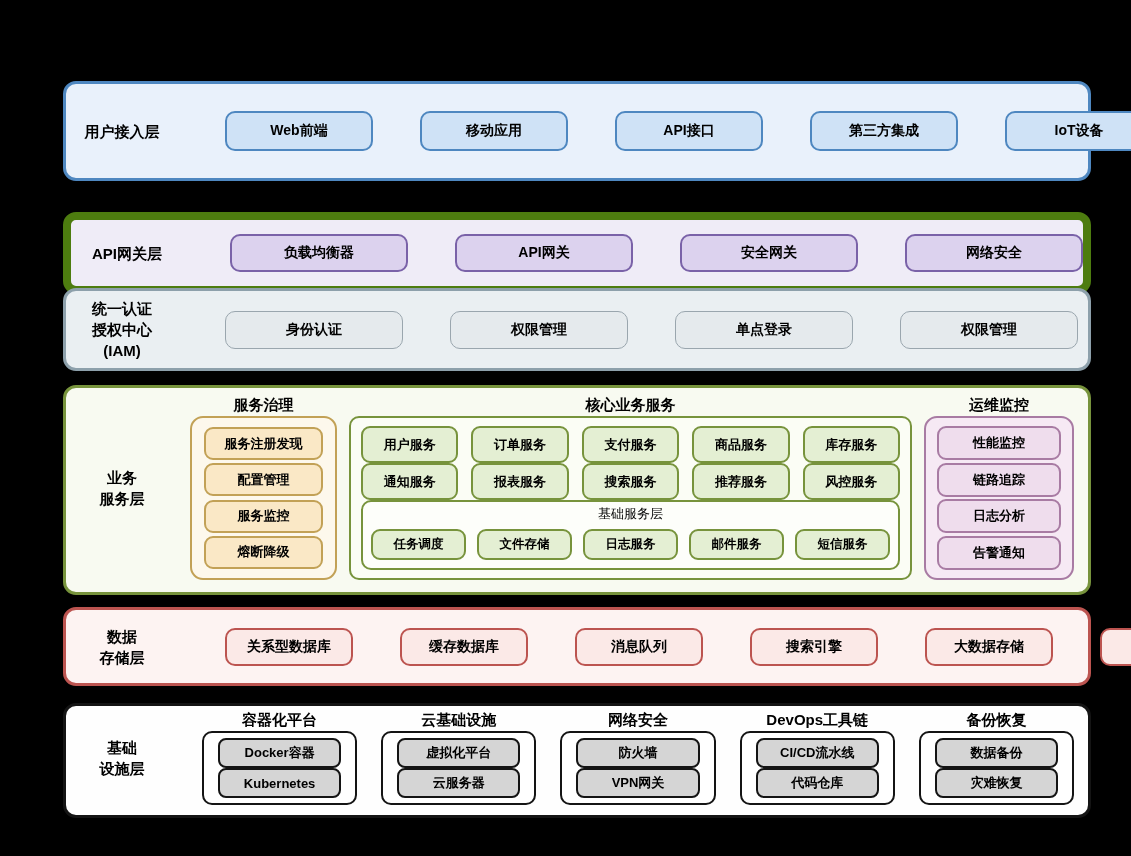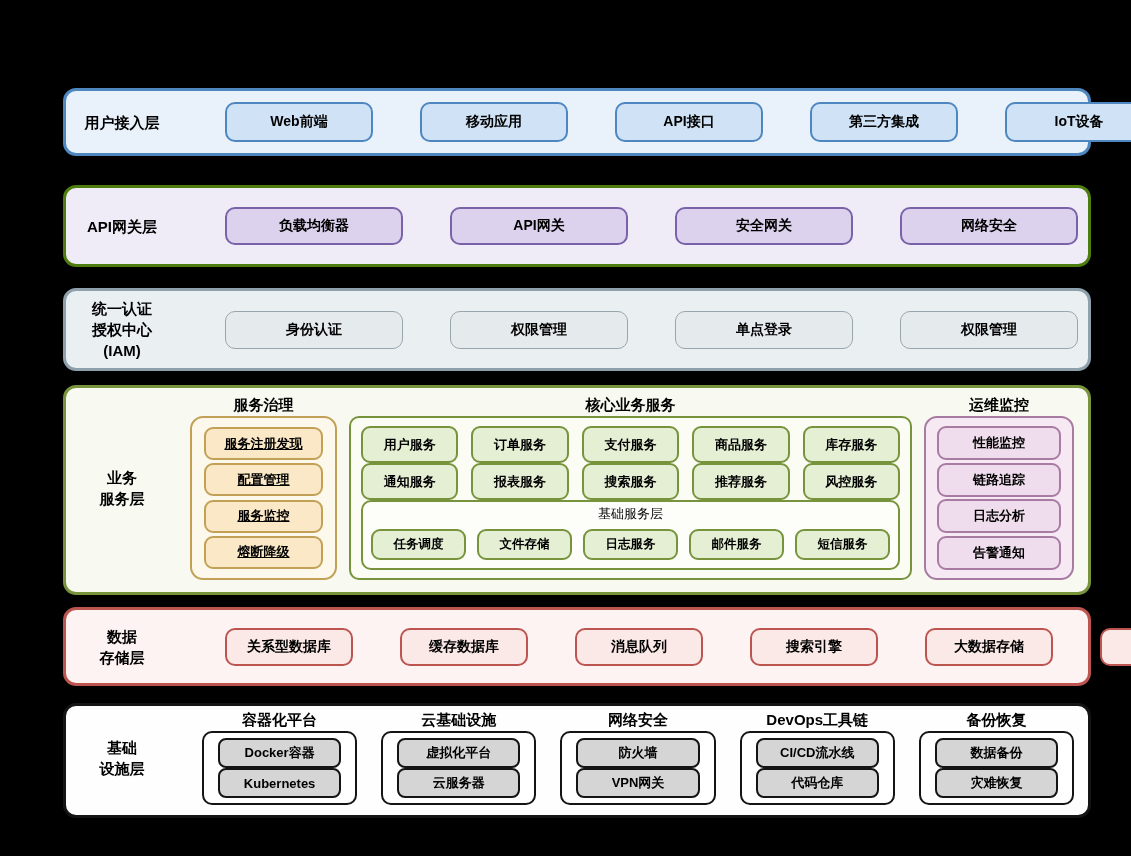--- a/index.html
+++ b/index.html
@@ -14,36 +14,36 @@
   .layer-label{
     width:112px;flex-shrink:0;text-align:center;font-weight:bold;font-size:15px;
     line-height:1.4;color:#000;
   }
   .pill-row{flex:1;display:flex;justify-content:space-between;align-items:center;padding-right:28px;}
   .pill{
     display:flex;align-items:center;justify-content:center;font-weight:bold;font-size:14px;
     border-radius:10px;box-sizing:border-box;margin-left:47px;
   }
   
-  .l1{top:88px;height:68px;background:#e9f1fb;border:3px solid #4e87c0;}
+  .l1{top:81px;height:100px;background:#e9f1fb;border:3px solid #4e87c0;}
   .l1 .pill{width:148px;height:40px;background:#cfe2f6;border:2px solid #4e87c0;}
   
-  .l2{top:185px;height:82px;background:#efecf7;border:3px solid #4d7c0f;}
+  .l2{top:212px;height:82px;background:#efecf7;border:8px solid #4d7c0f;}
   .l2 .pill{width:178px;height:38px;background:#dcd2ee;border:2px solid #7a62a8;}
   
   .l3{top:288px;height:83px;background:#eaeff2;border:3px solid #8da0ab;}
   .l3 .pill{width:178px;height:38px;background:#e5eaed;border:1.5px solid #9aa6ae;}
   
   .l4{top:385px;height:210px;background:#f8faf1;border:3px solid #77933c;align-items:stretch;padding:8px 14px 12px 0;gap:12px;}
   .l4 .layer-label{display:flex;flex-direction:column;justify-content:center;}
   .col{display:flex;flex-direction:column;}
   .section-title{text-align:center;font-weight:bold;font-size:15px;height:17px;flex-shrink:0;margin-bottom:3px;}
   .gov-col{width:147px;flex-shrink:0;}
   .gov-box{flex:1;background:#fdf8ec;border:2.5px solid #c2a156;border-radius:13px;
-    display:flex;flex-direction:column;justify-content:space-evenly;padding:6px 12px;text-decoration:underline;}
+    display:flex;flex-direction:column;justify-content:space-evenly;padding:6px 12px;}
   .gov-btn{height:29px;background:#fae8c6;border:2px solid #c2a156;border-radius:9px;
     display:flex;align-items:center;justify-content:center;font-weight:bold;font-size:13px;}
   .core-col{flex:1;}
   .core-box{flex:1;background:#fbfdf5;border:2px solid #77933c;border-radius:10px;
     padding:8px 10px;display:flex;flex-direction:column;}
   .core-row{display:flex;gap:13px;flex:0 0 auto;}
   .core-btn{flex:1;height:33px;background:#e4efd3;border:2px solid #77933c;border-radius:9px;
     display:flex;align-items:center;justify-content:center;font-weight:bold;font-size:13px;}
   .base-box{background:#fdfefa;border:2px solid #77933c;border-radius:10px;padding:3px 8px 8px;}
   .base-title{text-align:center;font-weight:normal;font-size:13px;margin-bottom:6px;}

